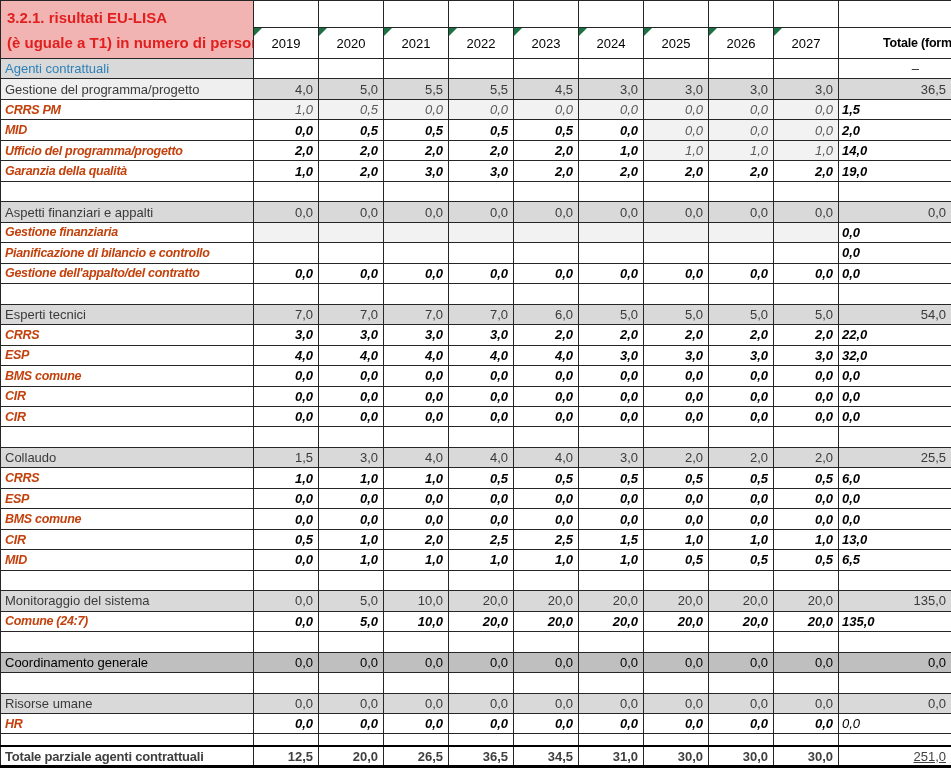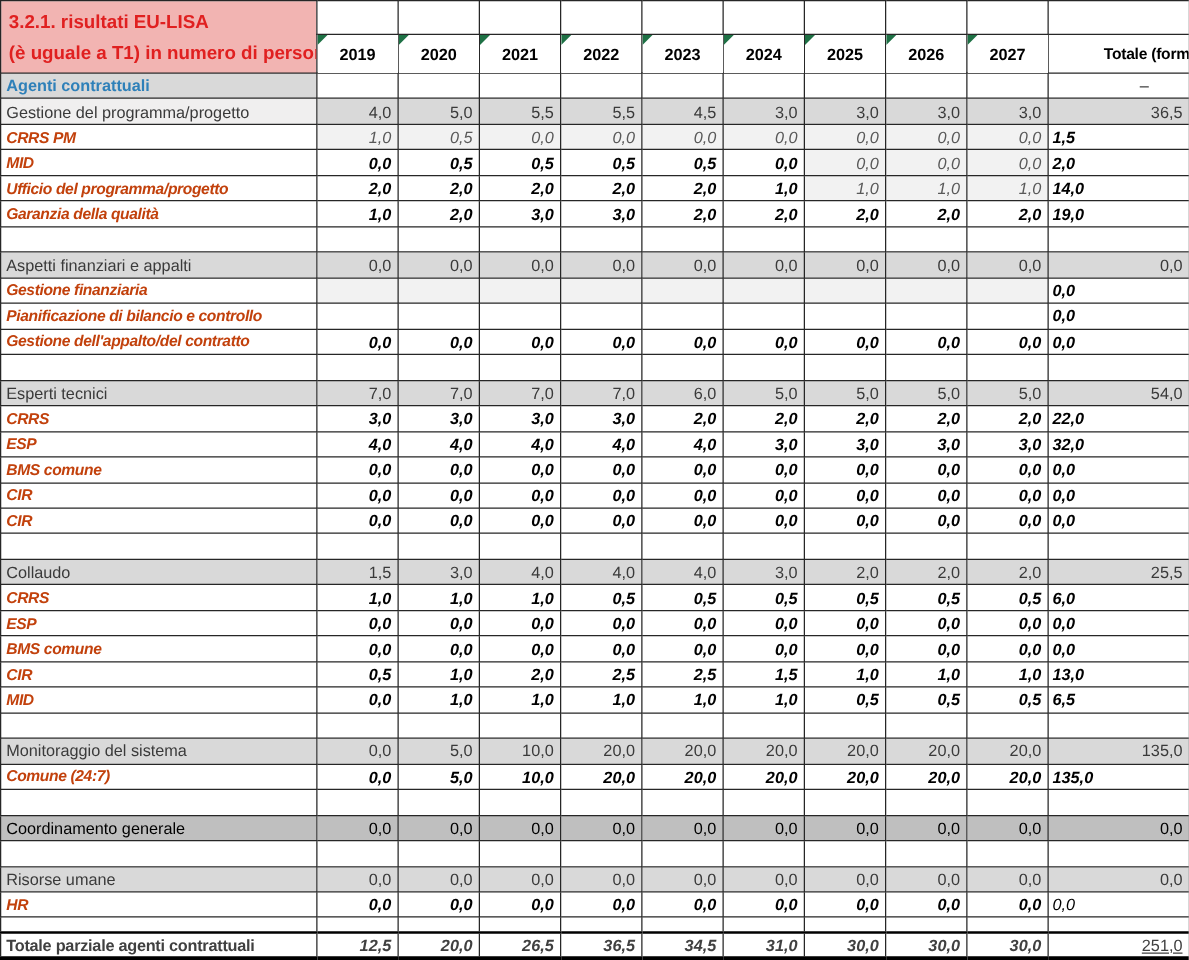--- a/index.html
+++ b/index.html
@@ -5,39 +5,39 @@
   html,body{margin:0;padding:0;background:#fff;}
   body{width:951px;height:768px;font-family:"Liberation Sans",sans-serif;}
   table{border-collapse:collapse;table-layout:fixed;width:951px;height:768px;}
   th,td{border:1px solid #262626;padding:0;margin:0;overflow:hidden;white-space:nowrap;
         box-sizing:border-box;font-size:13px;font-weight:normal;vertical-align:middle;background:#fff;}
   
   tr.hdr-top{height:27px;}
   tr.hdr-years{height:31px;}
   th.title-cell{background:var(--pink);text-align:left;vertical-align:middle;padding:2px 0 2px 6px;}
   th.title-cell div{color:var(--red);font-weight:bold;font-size:15px;line-height:25px;}
-  th.year-cell{position:relative;font-weight:bold;color:#000;}
+  th.year-cell{position:relative;font-weight:normal;color:#000;}
   th.year-cell .tri{position:absolute;top:0;left:0;width:0;height:0;
         border-top:8px solid var(--green);border-right:8px solid transparent;}
   th.total-hdr{font-weight:bold;text-align:center;font-size:12.5px;letter-spacing:-0.2px;padding-left:44px;}
   
   tbody tr{height:20.4px;}
   tbody tr.small{height:12px;}
   td.lab{text-align:left;padding-left:4px;color:#262626;}
   td.val,td.tot{text-align:right;padding-right:5px;color:#262626;}
   
-  tr.group td.lab{background:var(--gray);color:var(--blue);font-weight:bold;}
+  tr.group td.lab{background:var(--gray);color:var(--blue);font-weight:normal;}
   tr.section td{background:var(--gray);color:#3a3a3a;}
   tr.section td.lab.light{background:#F0EFEF;}
   tr.dark td{background:var(--darkgray);color:#000000;}
   tr.sub td.lab{font-weight:bold;font-style:italic;color:#c2410c;
         font-size:12.5px;letter-spacing:-0.3px;}
   tr.grand td{font-weight:bold;border-top:2px solid #000;border-bottom:3px solid #000;color:#404040;}
   tr.grand td.lab{letter-spacing:-0.2px;}
-  tr.grand td.val{font-style:italic;}
+  tr.grand td.val{}
   tr.grand td.tot{font-weight:normal;font-style:normal;text-decoration:underline;}
   
   td.v-b{font-weight:bold;font-style:italic;color:#000;}
   td.v-i{font-style:italic;color:#595959;background:var(--lightgray);}
   td.v-e{background:#fff;}
   
   td.t-b{text-align:left;padding-left:3px;font-weight:bold;font-style:italic;color:#000;}
   td.t-i{text-align:left;padding-left:3px;font-style:italic;color:#000;}
   td.t-dash{padding-right:32px;}
 </style>

